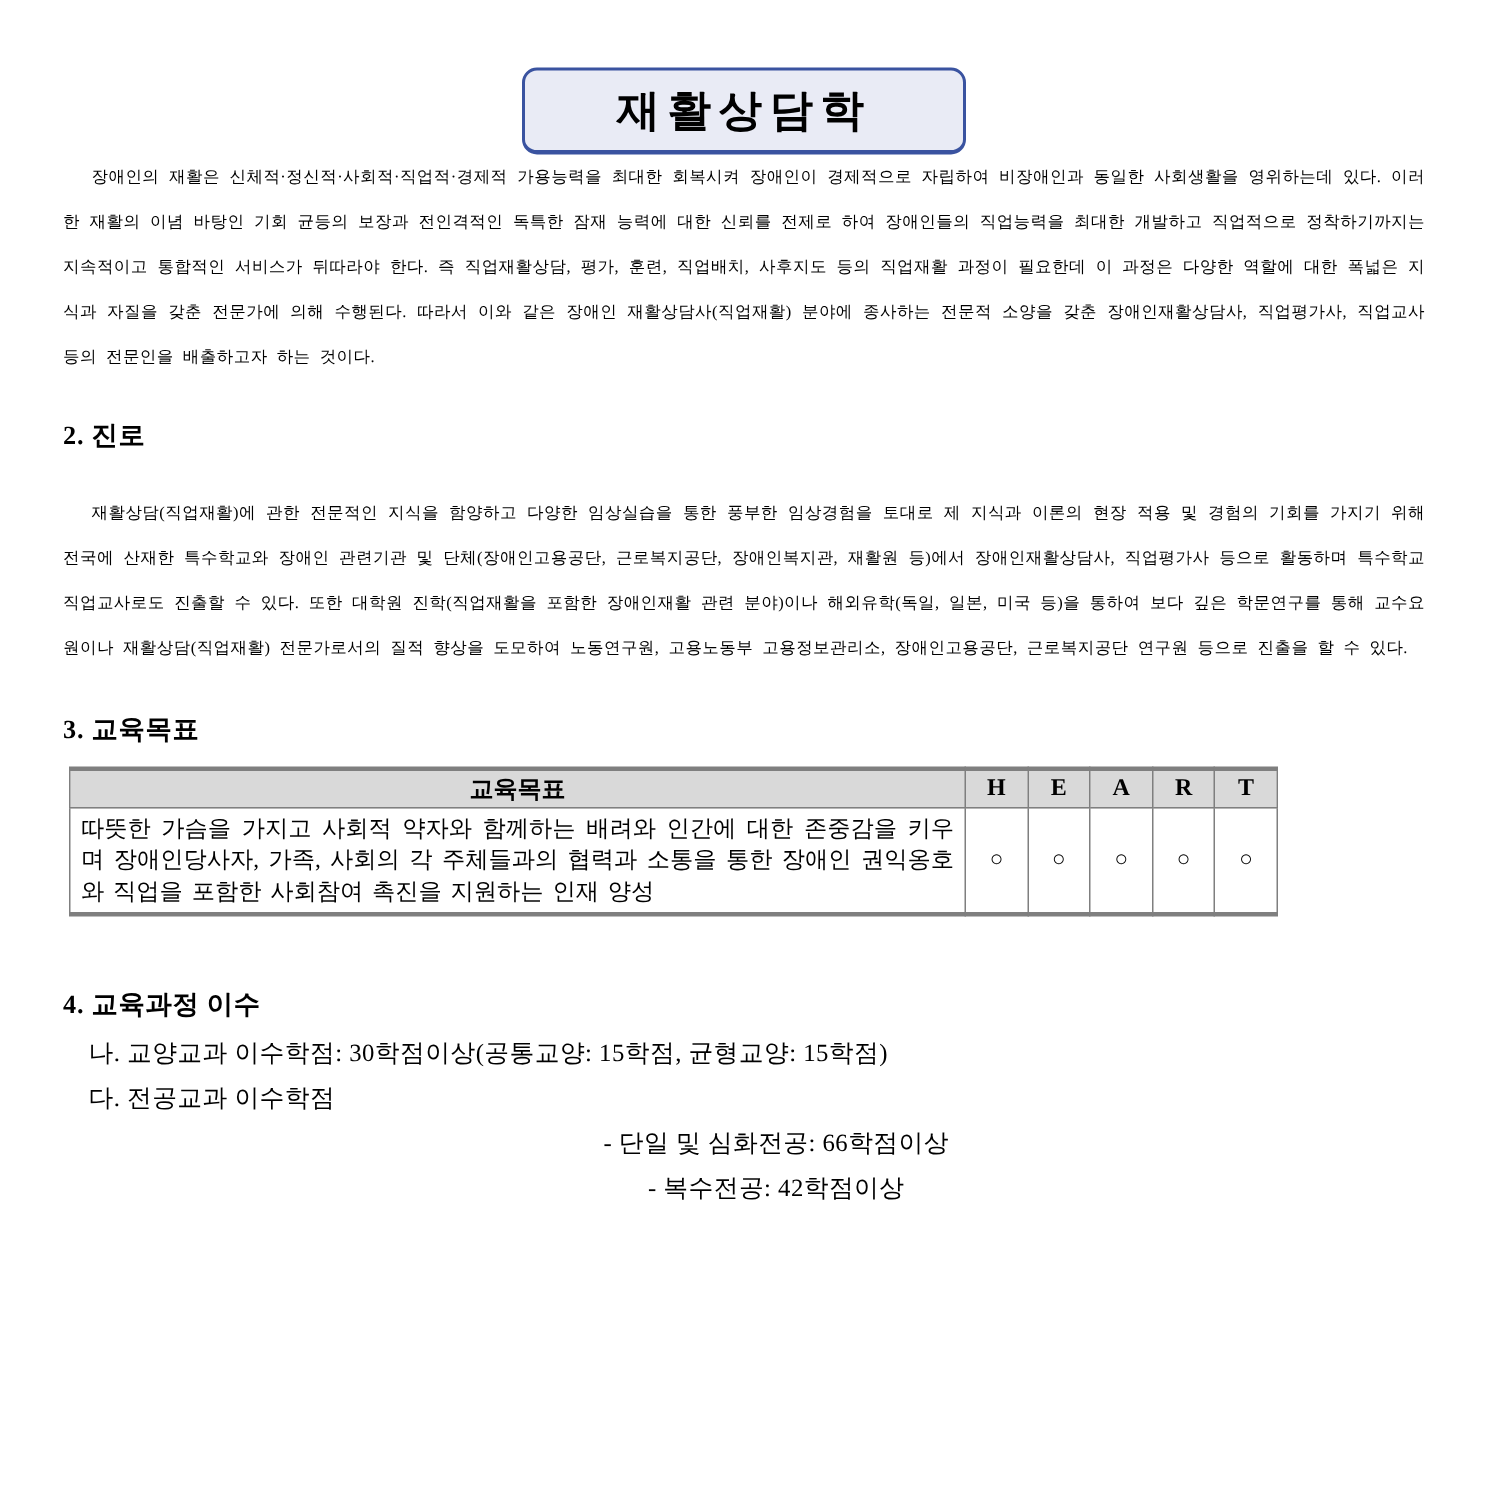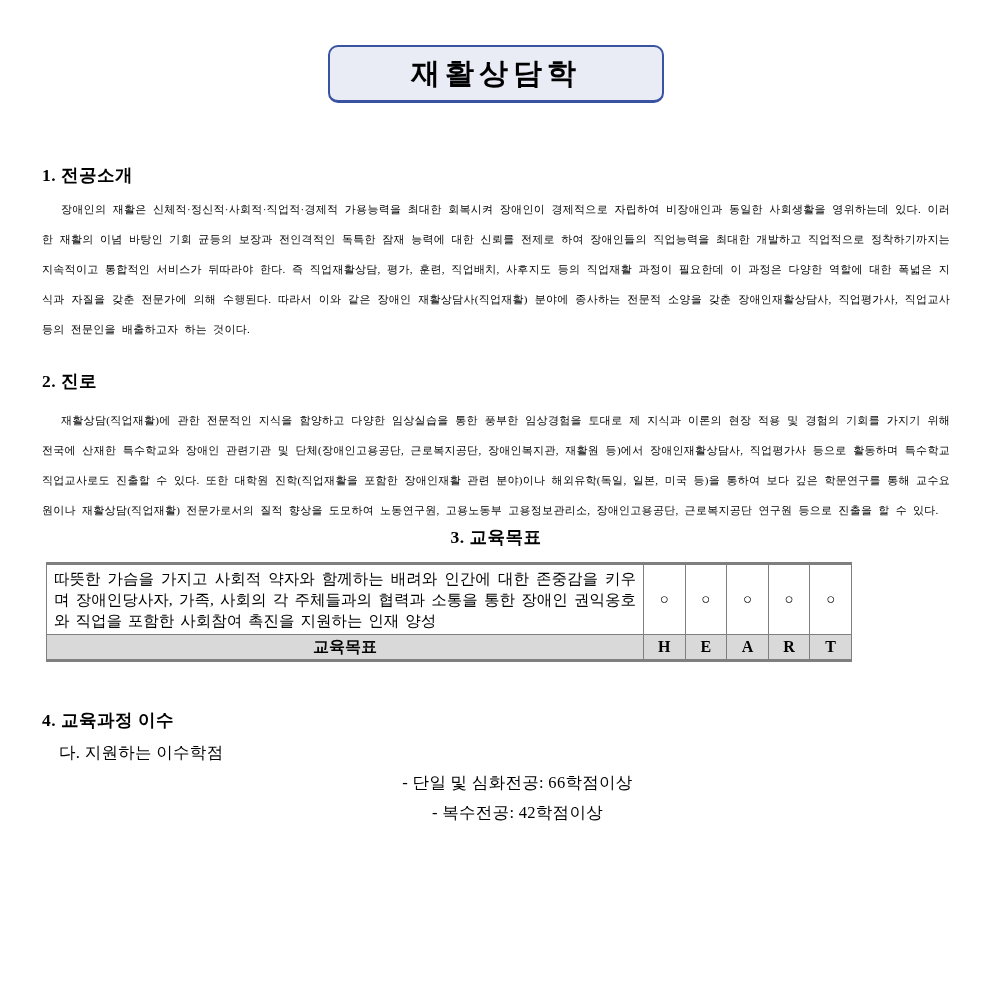--- a/index.html
+++ b/index.html
@@ -11,43 +11,43 @@
     font-family: "Liberation Serif", "DejaVu Serif", serif;
     overflow: hidden;
   }
   .page {
     position: relative;
     width: 992px; height: 999px;
     padding: 0 42px;
   }
   
   .title-box {
-    width: 336px; height: 58px;
+    width: 296px; height: 58px;
     margin: 45px auto 0 auto;
     background: #e9ebf5;
     border: 2px solid #3a53a0;
     border-bottom-width: 3px;
     border-radius: 10px;
     display: flex; align-items: center; justify-content: center;
   }
   .title-text {
     font-size: 29px;
     font-weight: bold;
     letter-spacing: 5px;
   }
   
   .sec-heading {
     font-size: 17.5px;
     font-weight: bold;
     margin: 0;
     letter-spacing: 0.5px;
   }
   #h-sec1 { margin-top: 60px; margin-bottom: 7px; }
-  #h-sec2 { margin-top: 25px; margin-bottom: 12px; }
-  #h-sec3 { margin-bottom: 13px; text-align: center; }
+  #h-sec2 { margin-top: 25px; margin-bottom: 25px; }
+  #h-sec3 { margin-top: 27px; margin-bottom: 13px; }
   #h-sec4 { margin-top: 46px; margin-bottom: 6px; }
   
   .body-text {
     margin: 0;
     font-size: 11px;
     line-height: 30px;
     text-align: justify;
     text-indent: 19px;
     word-spacing: 3px;
     letter-spacing: 0.3px;
@@ -92,59 +92,59 @@
 </style>
 </head>
 <body>
 
 <div class="page">
 
   <div class="title-box">
     <span class="title-text">재활상담학</span>
   </div>
 
-  <h2 class="sec-heading" id="h-sec1">1. 전공소개</h2>
   <p class="body-text">장애인의 재활은 신체적·정신적·사회적·직업적·경제적 가용능력을 최대한 회복시켜 장애인이 경제적으로 자립하여 비장애인과 동일한 사회생활을 영위하는데 있다. 이러한 재활의 이념 바탕인 기회 균등의 보장과 전인격적인 독특한 잠재 능력에 대한 신뢰를 전제로 하여 장애인들의 직업능력을 최대한 개발하고 직업적으로 정착하기까지는 지속적이고 통합적인 서비스가 뒤따라야 한다. 즉 직업재활상담, 평가, 훈련, 직업배치, 사후지도 등의 직업재활 과정이 필요한데 이 과정은 다양한 역할에 대한 폭넓은 지식과 자질을 갖춘 전문가에 의해 수행된다. 따라서 이와 같은 장애인 재활상담사(직업재활) 분야에 종사하는 전문적 소양을 갖춘 장애인재활상담사, 직업평가사, 직업교사 등의 전문인을 배출하고자 하는 것이다.</p>
 
   <h2 class="sec-heading" id="h-sec2">2. 진로</h2>
   <p class="body-text">재활상담(직업재활)에 관한 전문적인 지식을 함양하고 다양한 임상실습을 통한 풍부한 임상경험을 토대로 제 지식과 이론의 현장 적용 및 경험의 기회를 가지기 위해 전국에 산재한 특수학교와 장애인 관련기관 및 단체(장애인고용공단, 근로복지공단, 장애인복지관, 재활원 등)에서 장애인재활상담사, 직업평가사 등으로 활동하며 특수학교 직업교사로도 진출할 수 있다. 또한 대학원 진학(직업재활을 포함한 장애인재활 관련 분야)이나 해외유학(독일, 일본, 미국 등)을 통하여 보다 깊은 학문연구를 통해 교수요원이나 재활상담(직업재활) 전문가로서의 질적 향상을 도모하여 노동연구원, 고용노동부 고용정보관리소, 장애인고용공단, 근로복지공단 연구원 등으로 진출을 할 수 있다.</p>
 
   <h2 class="sec-heading" id="h-sec3">3. 교육목표</h2>
 
   <table class="objectives">
     <colgroup>
       <col class="col-obj">
       <col class="col-mark">
         <col class="col-mark">
         <col class="col-mark">
         <col class="col-mark">
         <col class="col-mark">
     </colgroup>
     <tbody>
       <tr>
+        <th>교육목표</th>
+        <th>H</th>
+        <th>E</th>
+        <th>A</th>
+        <th>R</th>
+        <th>T</th>
+      </tr>
+      <tr>
         <td class="objective-cell">따뜻한 가슴을 가지고 사회적 약자와 함께하는 배려와 인간에 대한 존중감을 키우며 장애인당사자, 가족, 사회의 각 주체들과의 협력과 소통을 통한 장애인 권익옹호와 직업을 포함한 사회참여 촉진을 지원하는 인재 양성</td>
         <td class="mark-cell">○</td>
         <td class="mark-cell">○</td>
         <td class="mark-cell">○</td>
         <td class="mark-cell">○</td>
         <td class="mark-cell">○</td>
       </tr>
-      <tr>
-        <th>교육목표</th>
-        <th>H</th>
-        <th>E</th>
-        <th>A</th>
-        <th>R</th>
-        <th>T</th>
-      </tr>
     </tbody>
   </table>
 
   <h2 class="sec-heading" id="h-sec4">4. 교육과정 이수</h2>
 
   <div class="course-list">
-    <div class="course-item">다. 지원하는 이수학점</div>
+    <div class="course-item">나. 교양교과 이수학점: 30학점이상(공통교양: 15학점, 균형교양: 15학점)</div>
+    <div class="course-item">다. 전공교과 이수학점</div>
     <div class="course-subitem">- 단일 및 심화전공: 66학점이상</div>
     <div class="course-subitem">- 복수전공: 42학점이상</div>
 
   </div>
 
 </div>
 
 </body></html>

